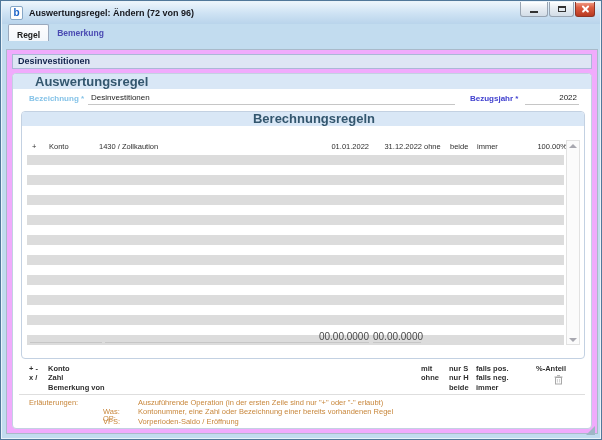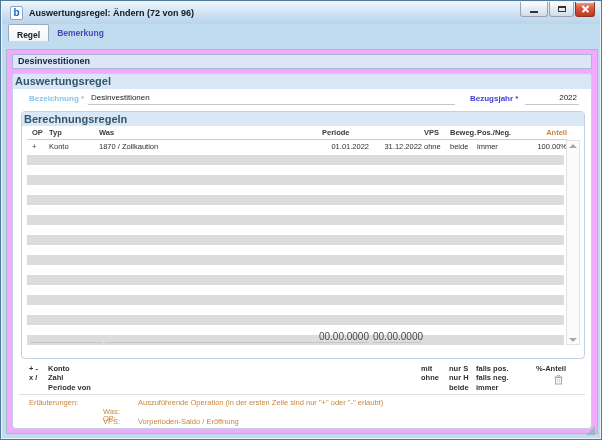--- a/index.html
+++ b/index.html
@@ -42,25 +42,25 @@
   
   .content { position:absolute; left:5px; top:40px; width:592px; height:385px;
     background:#f0abfc; border:1px solid #a9bac9;margin-top:8px; }
 
   .page-header { position:absolute; left:5px; top:4px; width:580px; height:15px;
     background:#dee5f4; border:1px solid #abb7d7; color:#13244c;
     font-size:9px; font-weight:bold; line-height:13px; padding-left:5px; }
 
   .groupbox { position:absolute; border:1px solid #c3d1e2; border-radius:4px; background:#fff; }
   .group-hd { height:15px; background:#d9e7f6; border-radius:3px 3px 0 0;
-    font-size:11px; font-weight:bold; color:#33566e; line-height:15px; padding-left:2px; }
+    font-size:13px; font-weight:bold; color:#33566e; line-height:15px; padding-left:22px; }
 
   .grp-ausw { left:5px; top:23px; width:580px; height:356px; }
   .grp-ber  { left:8px; top:37px; width:564px; height:248px; }
-  .grp-ber .group-hd { height:14px; line-height:14px; }
+  .grp-ber .group-hd { height:14px; line-height:14px;text-align:center; }
 
   
   .lbl { position:absolute; font-size:8px; font-weight:bold; white-space:nowrap; }
   .lbl-bez  { left:16px; top:20px; color:#85c3e8;text-align:right; }
   .lbl-jahr { left:457px; top:20px; color:#4040cf; }
   .field { position:absolute; height:13px; border-bottom:1px solid #c6c6c6;
     font-size:8px; color:#1c1c1c; line-height:12px; }
   .f-bez  { left:75px;  top:18px; width:367px; padding-left:3px; }
   .f-jahr { left:512px; top:18px; width:54px; text-align:right; padding-right:2px; }
 
@@ -154,35 +154,25 @@
 
       <span class="lbl lbl-bez">Bezeichnung *</span>
       <span class="field f-bez">Desinvestitionen</span>
       <span class="lbl lbl-jahr">Bezugsjahr *</span>
       <span class="field f-jahr">2022</span>
 
       <div class="groupbox grp-ber">
         <div class="group-hd">Berechnungsregeln</div>
 
         <div class="table">
-          <div class="thead">
-            <span class="cell c-op">OP</span>
-            <span class="cell c-typ">Typ</span>
-            <span class="cell c-was">Was</span>
-            <span class="cell c-per">Periode</span>
-            <span class="cell c-vps">VPS</span>
-            <span class="cell c-bew">Beweg.</span>
-            <span class="cell c-pos">Pos./Neg.</span>
-            <span class="cell c-ant">Anteil</span>
-          </div>
 
           <div class="trow">
             <span class="cell c-op">+</span>
             <span class="cell c-typ">Konto</span>
-            <span class="cell c-was">1870 / Zollkaution</span>
+            <span class="cell c-was">1430 / Zollkaution</span>
             <span class="cell c-von">01.01.2022</span>
             <span class="cell c-bis">31.12.2022</span>
             <span class="cell c-vps">ohne</span>
             <span class="cell c-bew">beide</span>
             <span class="cell c-pos">immer</span>
             <span class="cell c-ant">100.00%</span>
           </div>
 
           <div class="stripes">
               <div class="stripe gray"></div>
@@ -221,21 +211,21 @@
       </div>
 
       <div class="legend">
         <div class="lg lg-op">
           <div>+ -</div>
           <div>x /</div>
         </div>
         <div class="lg lg-was">
           <div>Konto</div>
           <div>Zahl</div>
-          <div>Periode von</div>
+          <div>Bemerkung von</div>
         </div>
         <div class="lg lg-vps">
           <div>mit</div>
           <div>ohne</div>
         </div>
         <div class="lg lg-bew">
           <div>nur S</div>
           <div>nur H</div>
           <div>beide</div>
         </div>
@@ -256,20 +246,21 @@
         </div>
       </div>
 
       <div class="sep"></div>
 
       <div class="erl">
         <span class="er-label">Erläuterungen:</span>
         <span class="er-k0">OP:</span>
         <span class="er-t0">Auszuführende Operation (in der ersten Zeile sind nur "+" oder "-" erlaubt)</span>
         <span class="er-k1">Was:</span>
+        <span class="er-t1">Kontonummer, eine Zahl oder Bezeichnung einer bereits vorhandenen Regel</span>
         <span class="er-k2">VPS:</span>
         <span class="er-t2">Vorperioden-Saldo / Eröffnung</span>
       </div>
     </div>
   </div>
 
   <div class="resize-grip"></div>
 </div>
 
 </body></html>

